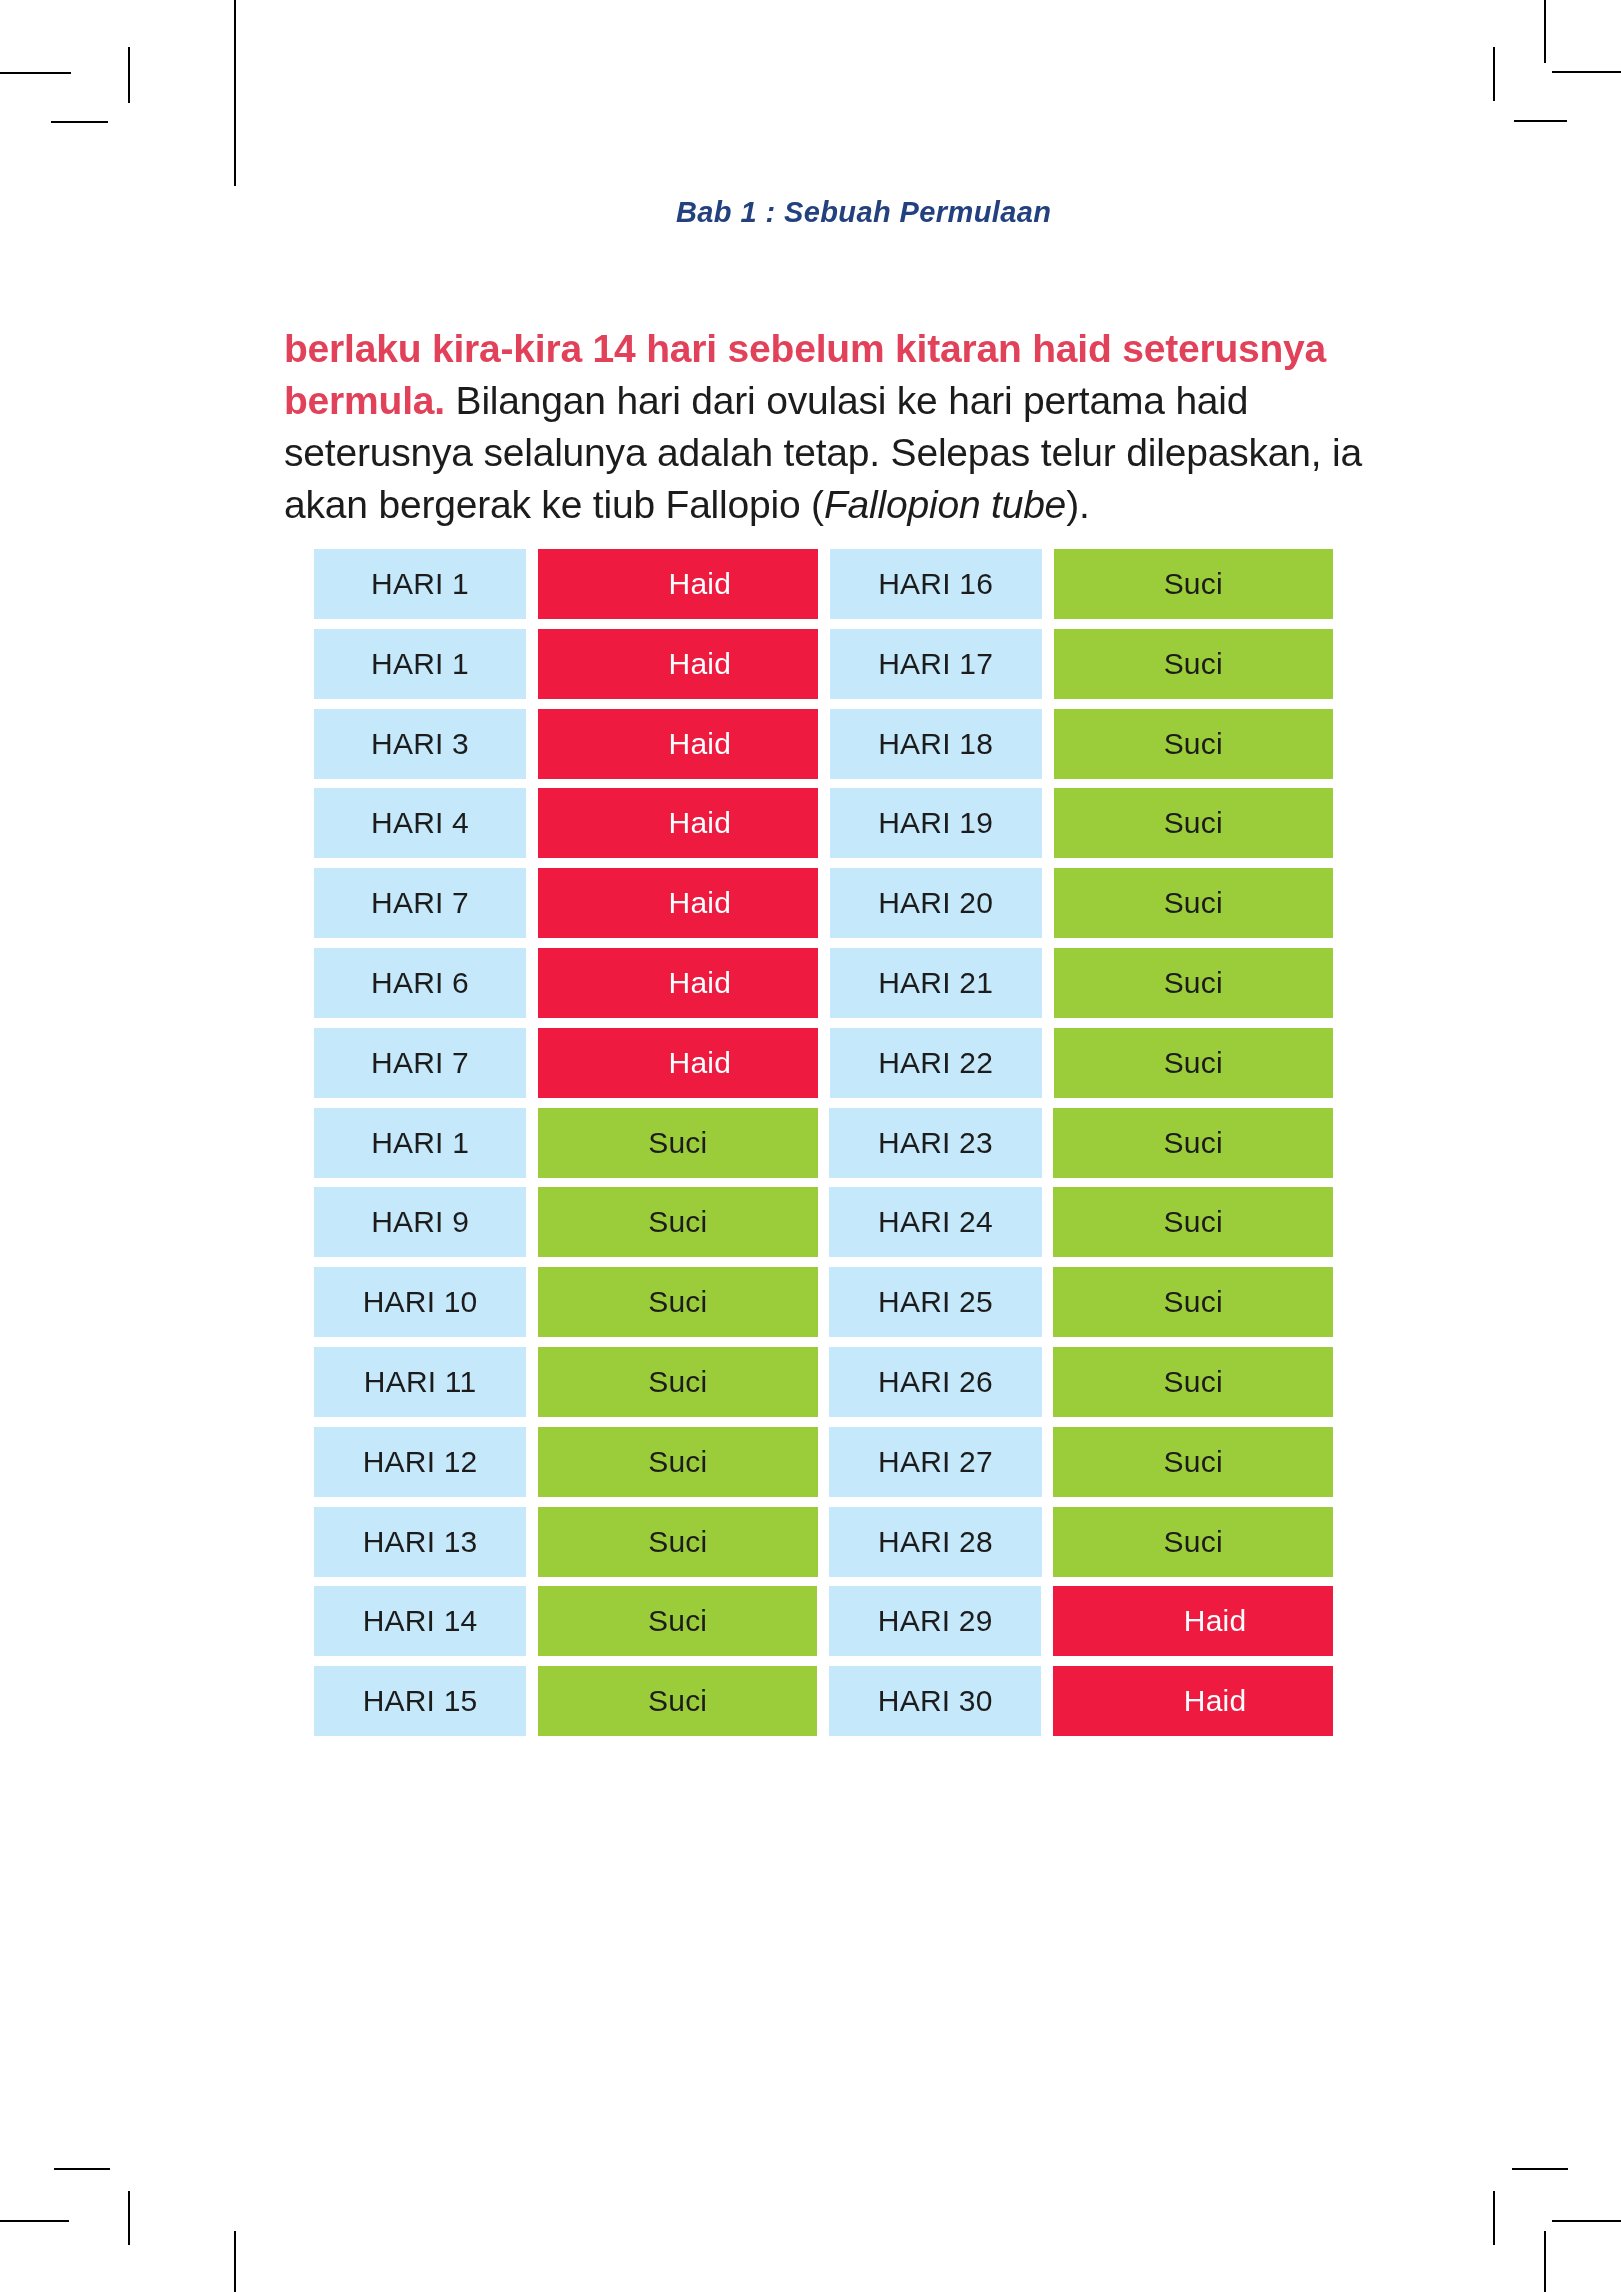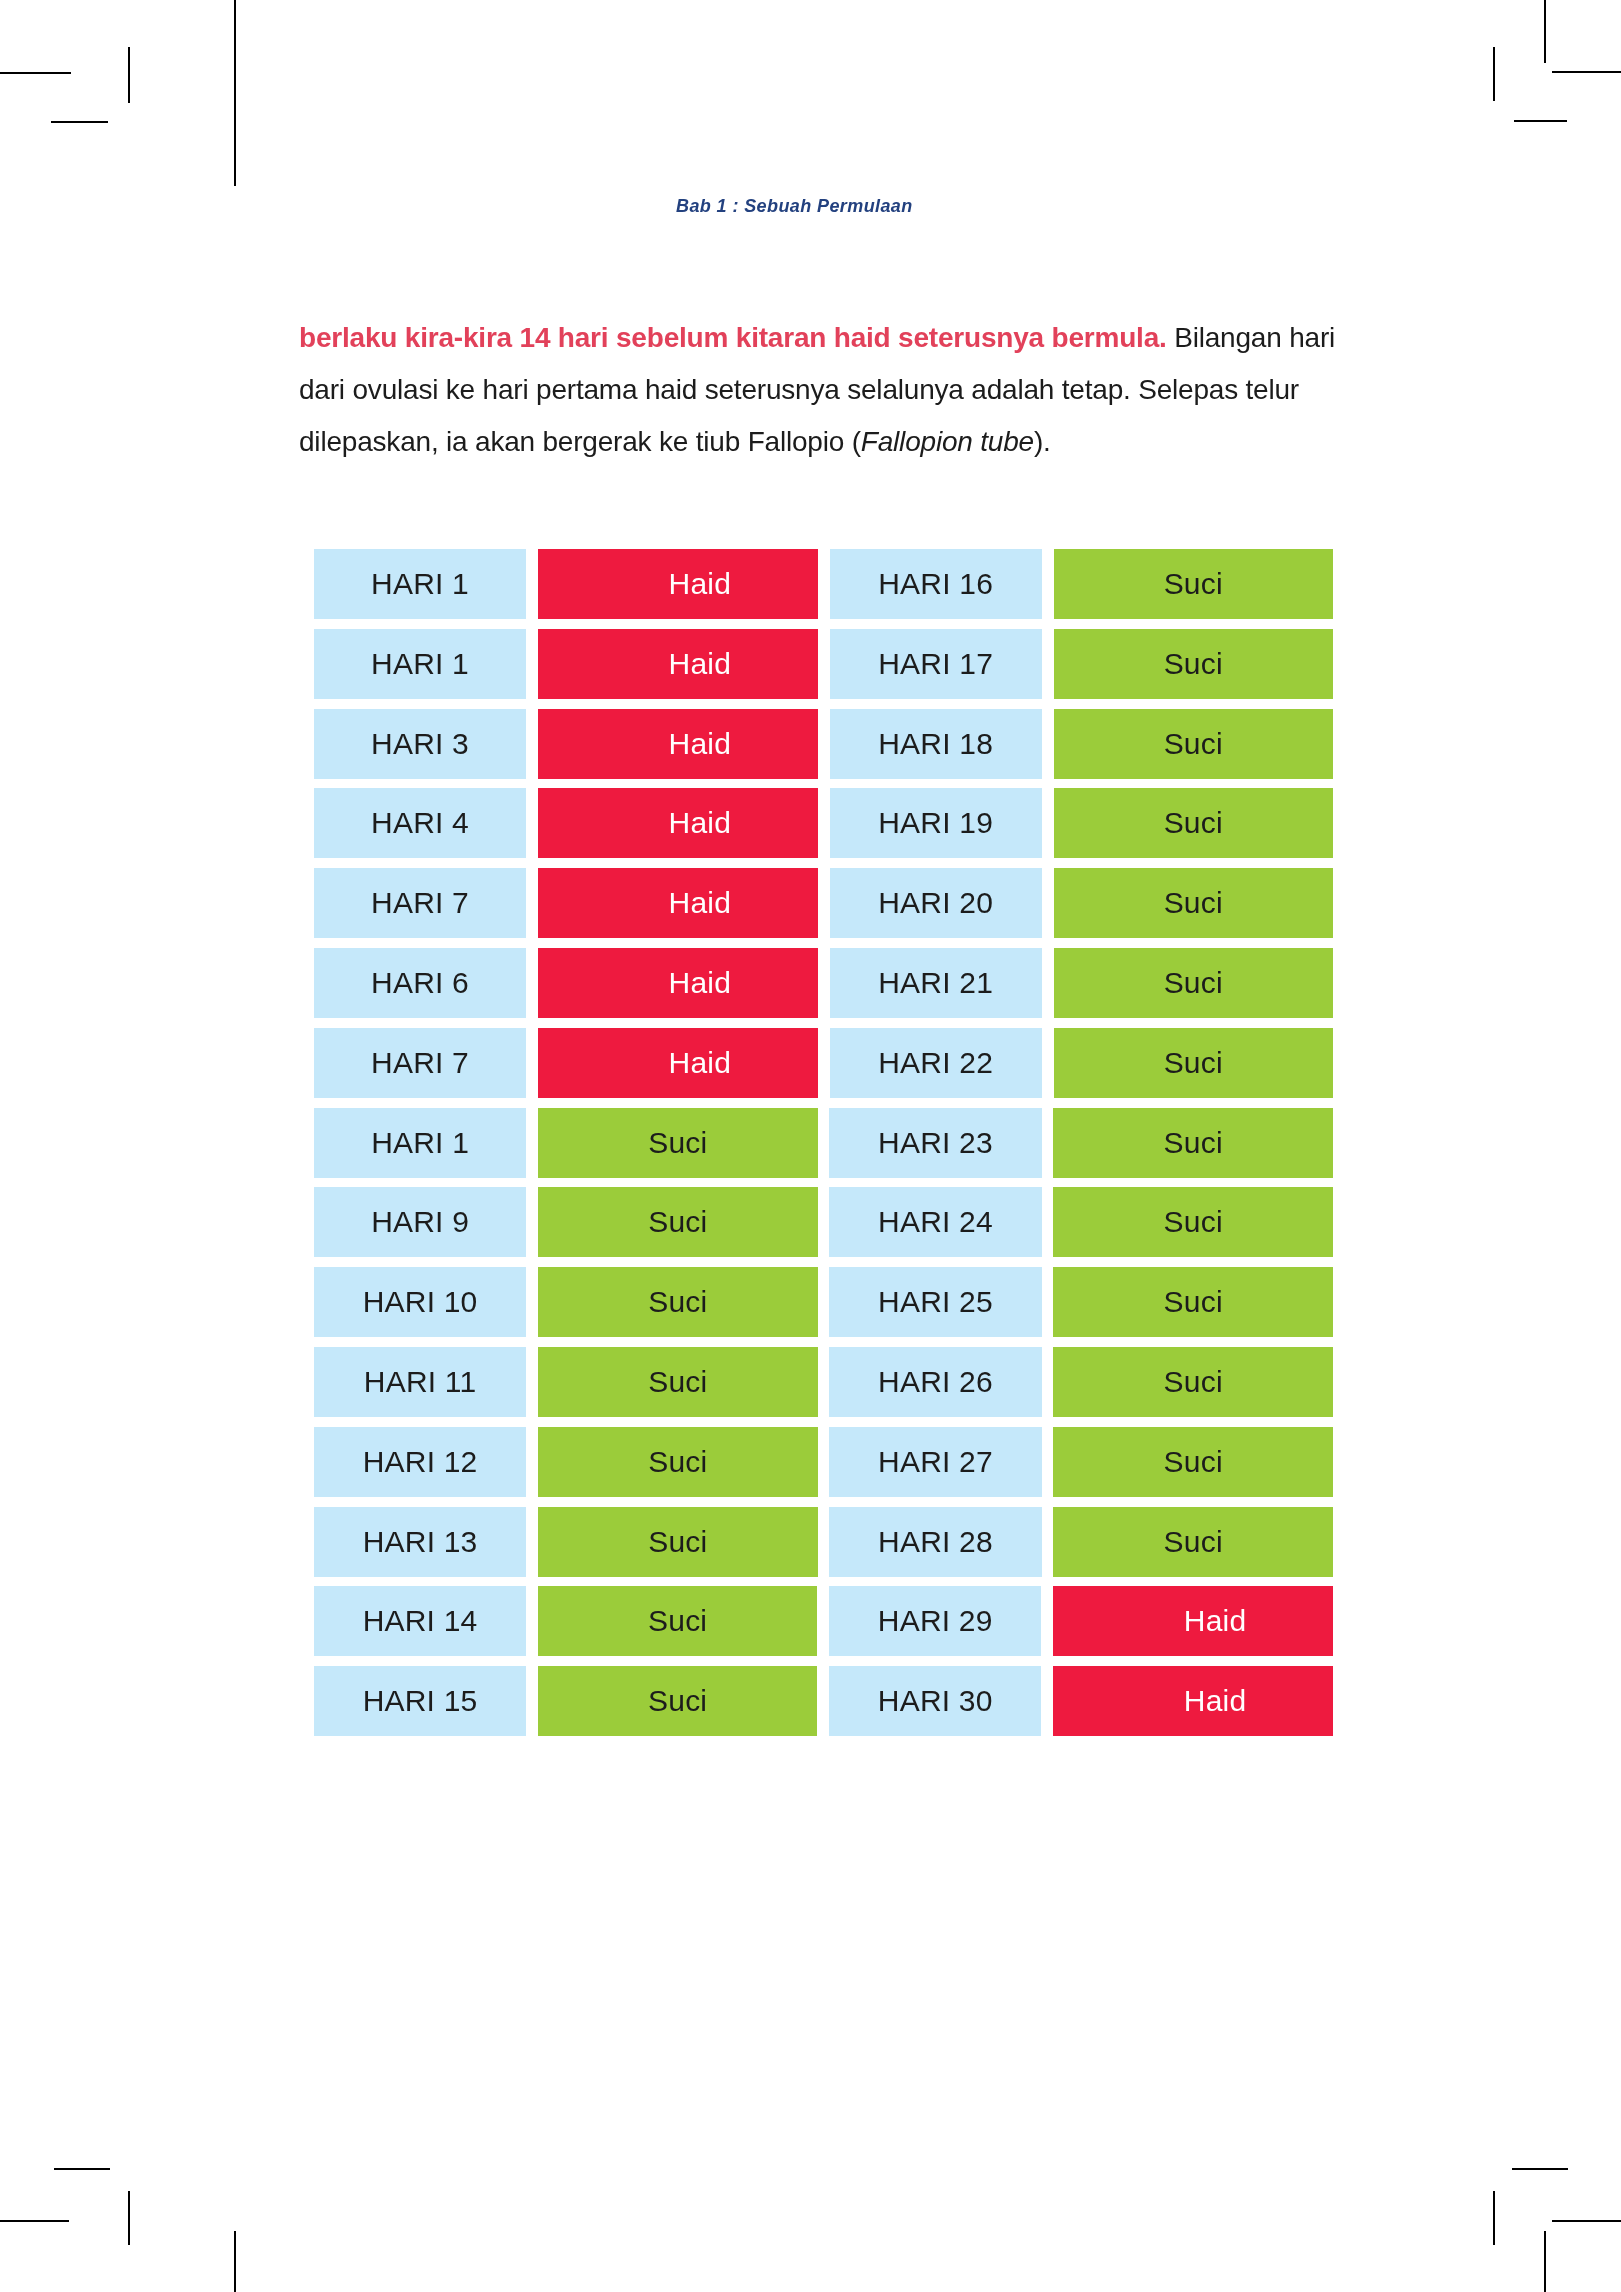--- a/index.html
+++ b/index.html
@@ -66,35 +66,35 @@
     padding-left: 5.9px;
     padding-top: 3.9px;
     box-sizing: border-box;
   }
 
   
   .running-head {
     position: absolute;
     left: 676px;
     top: 196px;
-    font-size: 18px;
+    font-size: 29px;
     font-weight: bold;
     font-style: italic;
     color: #23417f;
     letter-spacing: 0.4px;
     white-space: nowrap;
   }
 
   
   .body-copy {
     position: absolute;
-    left: 299px;
+    left: 284px;
     top: 284px;
     width: 1078px;
-    font-size: 28px;
+    font-size: 39px;
     line-height: 52px;
     color: #1c1c1c;
     letter-spacing: -0.2px;
   }
   .body-copy .lead {
     color: #e2415a;
     font-weight: bold;
   }
   .body-copy .ital { font-style: italic; }
 

